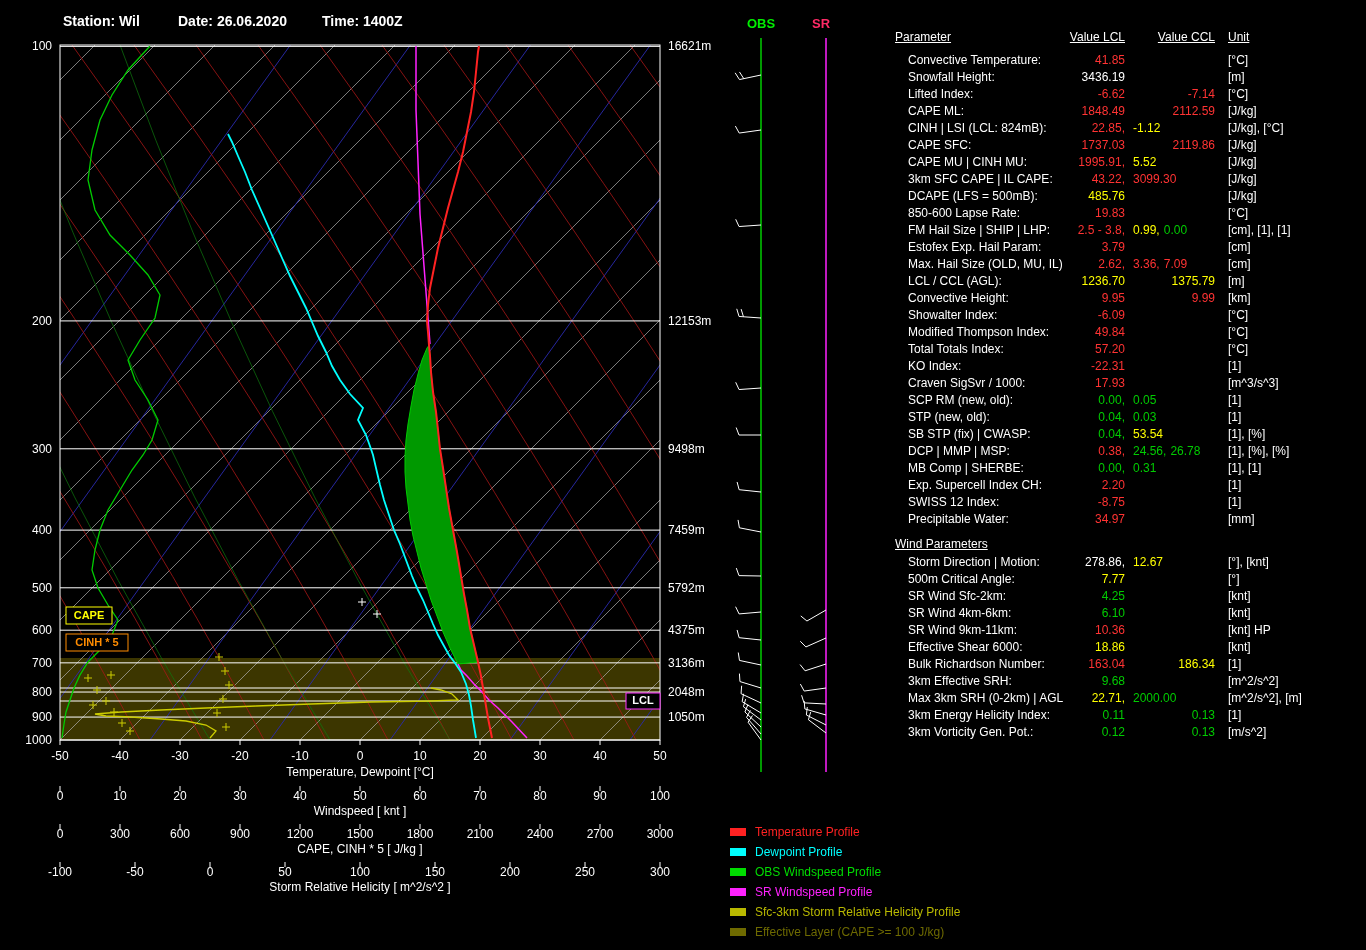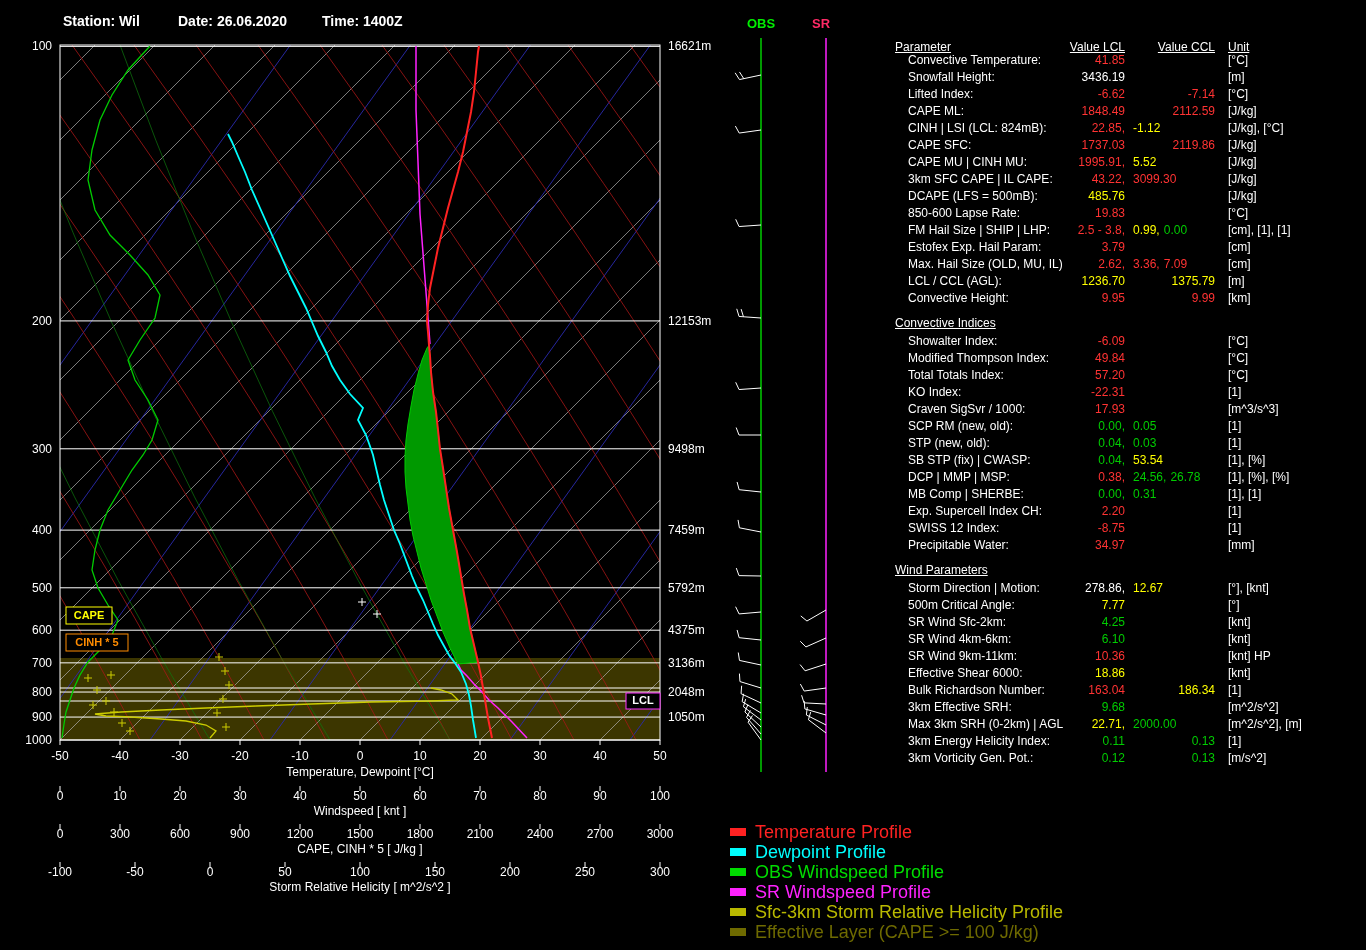--- a/index.html
+++ b/index.html
@@ -6,35 +6,35 @@
   body{width:1366px;height:950px;overflow:hidden;font-family:"Liberation Sans",sans-serif;}
   .app{position:relative;width:1366px;height:950px;background:#000;color:#fff;}
   .header{position:absolute;top:13px;left:0;height:20px;font-weight:bold;font-size:14px;z-index:5;}
   .hitem{position:absolute;white-space:nowrap;}
   .h-station{left:63px;} .h-date{left:178px;} .h-time{left:322px;}
   #skewt{position:absolute;left:0;top:0;}
   #skewt text{font-family:"Liberation Sans",sans-serif;}
   .ptable{position:absolute;left:895px;top:26px;width:466px;font-size:12px;color:#fff;z-index:4;}
   .thead,.trow{display:grid;grid-template-columns:168px 62px 90px 1fr;white-space:nowrap;}
   .thead{height:22px;line-height:22px;}
-  .thead span{text-decoration:underline;margin-top:10px;}
+  .thead span{text-decoration:underline;}
   .thead .h2,.thead .h3{text-align:right;}
   .thead .h4{padding-left:13px;}
   .gap4{height:4px;}
   .trow{height:17px;line-height:17px;}
   .tlabel{overflow:hidden;margin-left:13px;}
   .tc1{text-align:right;}
   .tc1 span{margin-left:4px;}
   .tc2{padding-left:8px;}
   .tc2 span{margin-right:4px;}
   .tc2.right{text-align:right;padding-left:0;}
   .tc2.right span{margin-right:0;}
   .tunit{padding-left:13px;}
   .tsection{height:19px;line-height:19px;margin-top:7px;text-decoration:underline;white-space:nowrap;}
-  .legend{position:absolute;font-size:18px;z-index:4;}
+  .legend{position:absolute;font-size:12px;z-index:4;}
   .legend .lrow{height:20px;display:flex;align-items:center;white-space:nowrap;}
   .legend .sw{width:16px;height:8px;margin-right:9px;flex:0 0 16px;display:inline-block;}
   .legend-left{left:730px;top:822px;}
   .legend-right{left:1078px;top:822px;}
 </style>
 </head>
 <body>
 
 <div class="app">
   <div class="header">
@@ -429,21 +429,20 @@
         <div class="tc1"><span style="color: rgb(255, 255, 0);">1236.70</span></div>
         <div class="tc2 right"><span style="color: rgb(255, 255, 0);">1375.79</span></div>
         <div class="tunit">[m]</div>
       </div>
       <div class="trow">
         <div class="tlabel">Convective Height:</div>
         <div class="tc1"><span style="color: rgb(255, 51, 51);">9.95</span></div>
         <div class="tc2 right"><span style="color: rgb(255, 51, 51);">9.99</span></div>
         <div class="tunit">[km]</div>
       </div>
-      <div class="tsection">Convective Indices</div>
       <div class="trow">
         <div class="tlabel">Showalter Index:</div>
         <div class="tc1"><span style="color: rgb(255, 51, 51);">-6.09</span></div>
         <div class="tc2"></div>
         <div class="tunit">[°C]</div>
       </div>
       <div class="trow">
         <div class="tlabel">Modified Thompson Index:</div>
         <div class="tc1"><span style="color: rgb(255, 51, 51);">49.84</span></div>
         <div class="tc2"></div>

